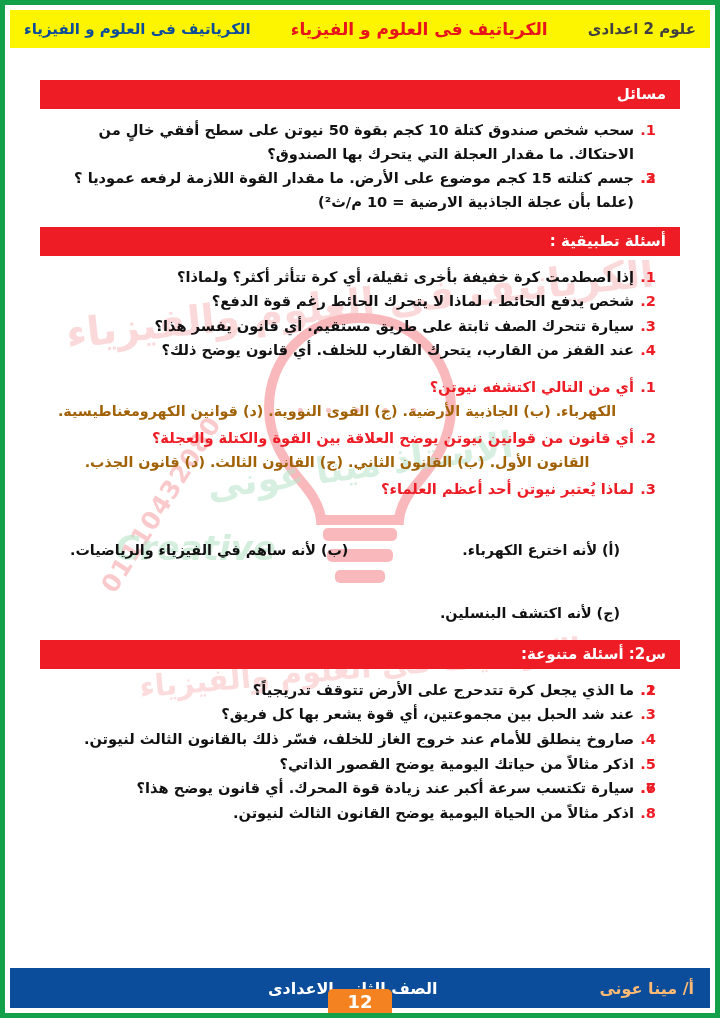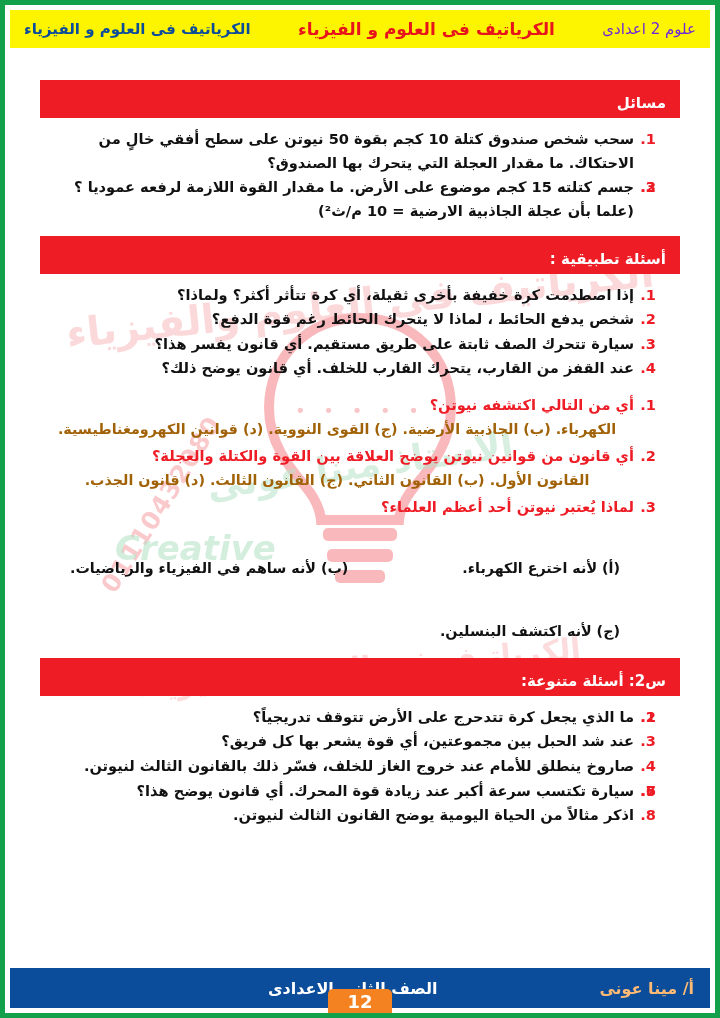--- a/index.html
+++ b/index.html
@@ -32,23 +32,23 @@
     right: 5px;
     height: 38px;
     background: #fdf400;
     display: flex;
     align-items: center;
     justify-content: space-between;
     padding: 0 14px;
     box-sizing: border-box;
   }
   .header .h-right {
-    color: #6d28d9;
+    color: #404040;
     font-size: 15px;
-    font-weight: normal;
+    font-weight: bold;
     direction: rtl;
   }
   .header .h-center {
     color: #e8141c;
     font-size: 17px;
     font-weight: bold;
     direction: rtl;
     flex: 1;
     text-align: center;
   }
@@ -215,21 +215,21 @@
     box-sizing: border-box;
     direction: rtl;
     z-index: 2;
   }
 
   .section-bar {
     background: #ee1c25;
     color: #ffffff;
     font-size: 15px;
     font-weight: bold;
-    padding: 14px 14px 6px 14px;
+    padding: 5px 14px 6px 14px;
     margin: 0 0 9px 0;
     text-align: right;
     direction: rtl;
   }
   .section-bar.wide { width: 100%; box-sizing: border-box; }
 
   .spacer { height: 12px; }
 
   ol.qlist {
     margin: 0 24px 0 0;
@@ -387,20 +387,21 @@
       <li>
         <span class="num">3.</span>
         <span>عند شد الحبل بين مجموعتين، أي قوة يشعر بها كل فريق؟</span>
       </li>
       <li>
         <span class="num">4.</span>
         <span>صاروخ ينطلق للأمام عند خروج الغاز للخلف، فسّر ذلك بالقانون الثالث لنيوتن.</span>
       </li>
       <li>
         <span class="num">5.</span>
+        <span>اذكر مثالاً من حياتك اليومية يوضح القصور الذاتي؟</span>
       </li>
       <li>
         <span class="num">6.</span>
       </li>
       <li>
         <span class="num">7.</span>
         <span>سيارة تكتسب سرعة أكبر عند زيادة قوة المحرك. أي قانون يوضح هذا؟</span>
       </li>
       <li>
         <span class="num">8.</span>

